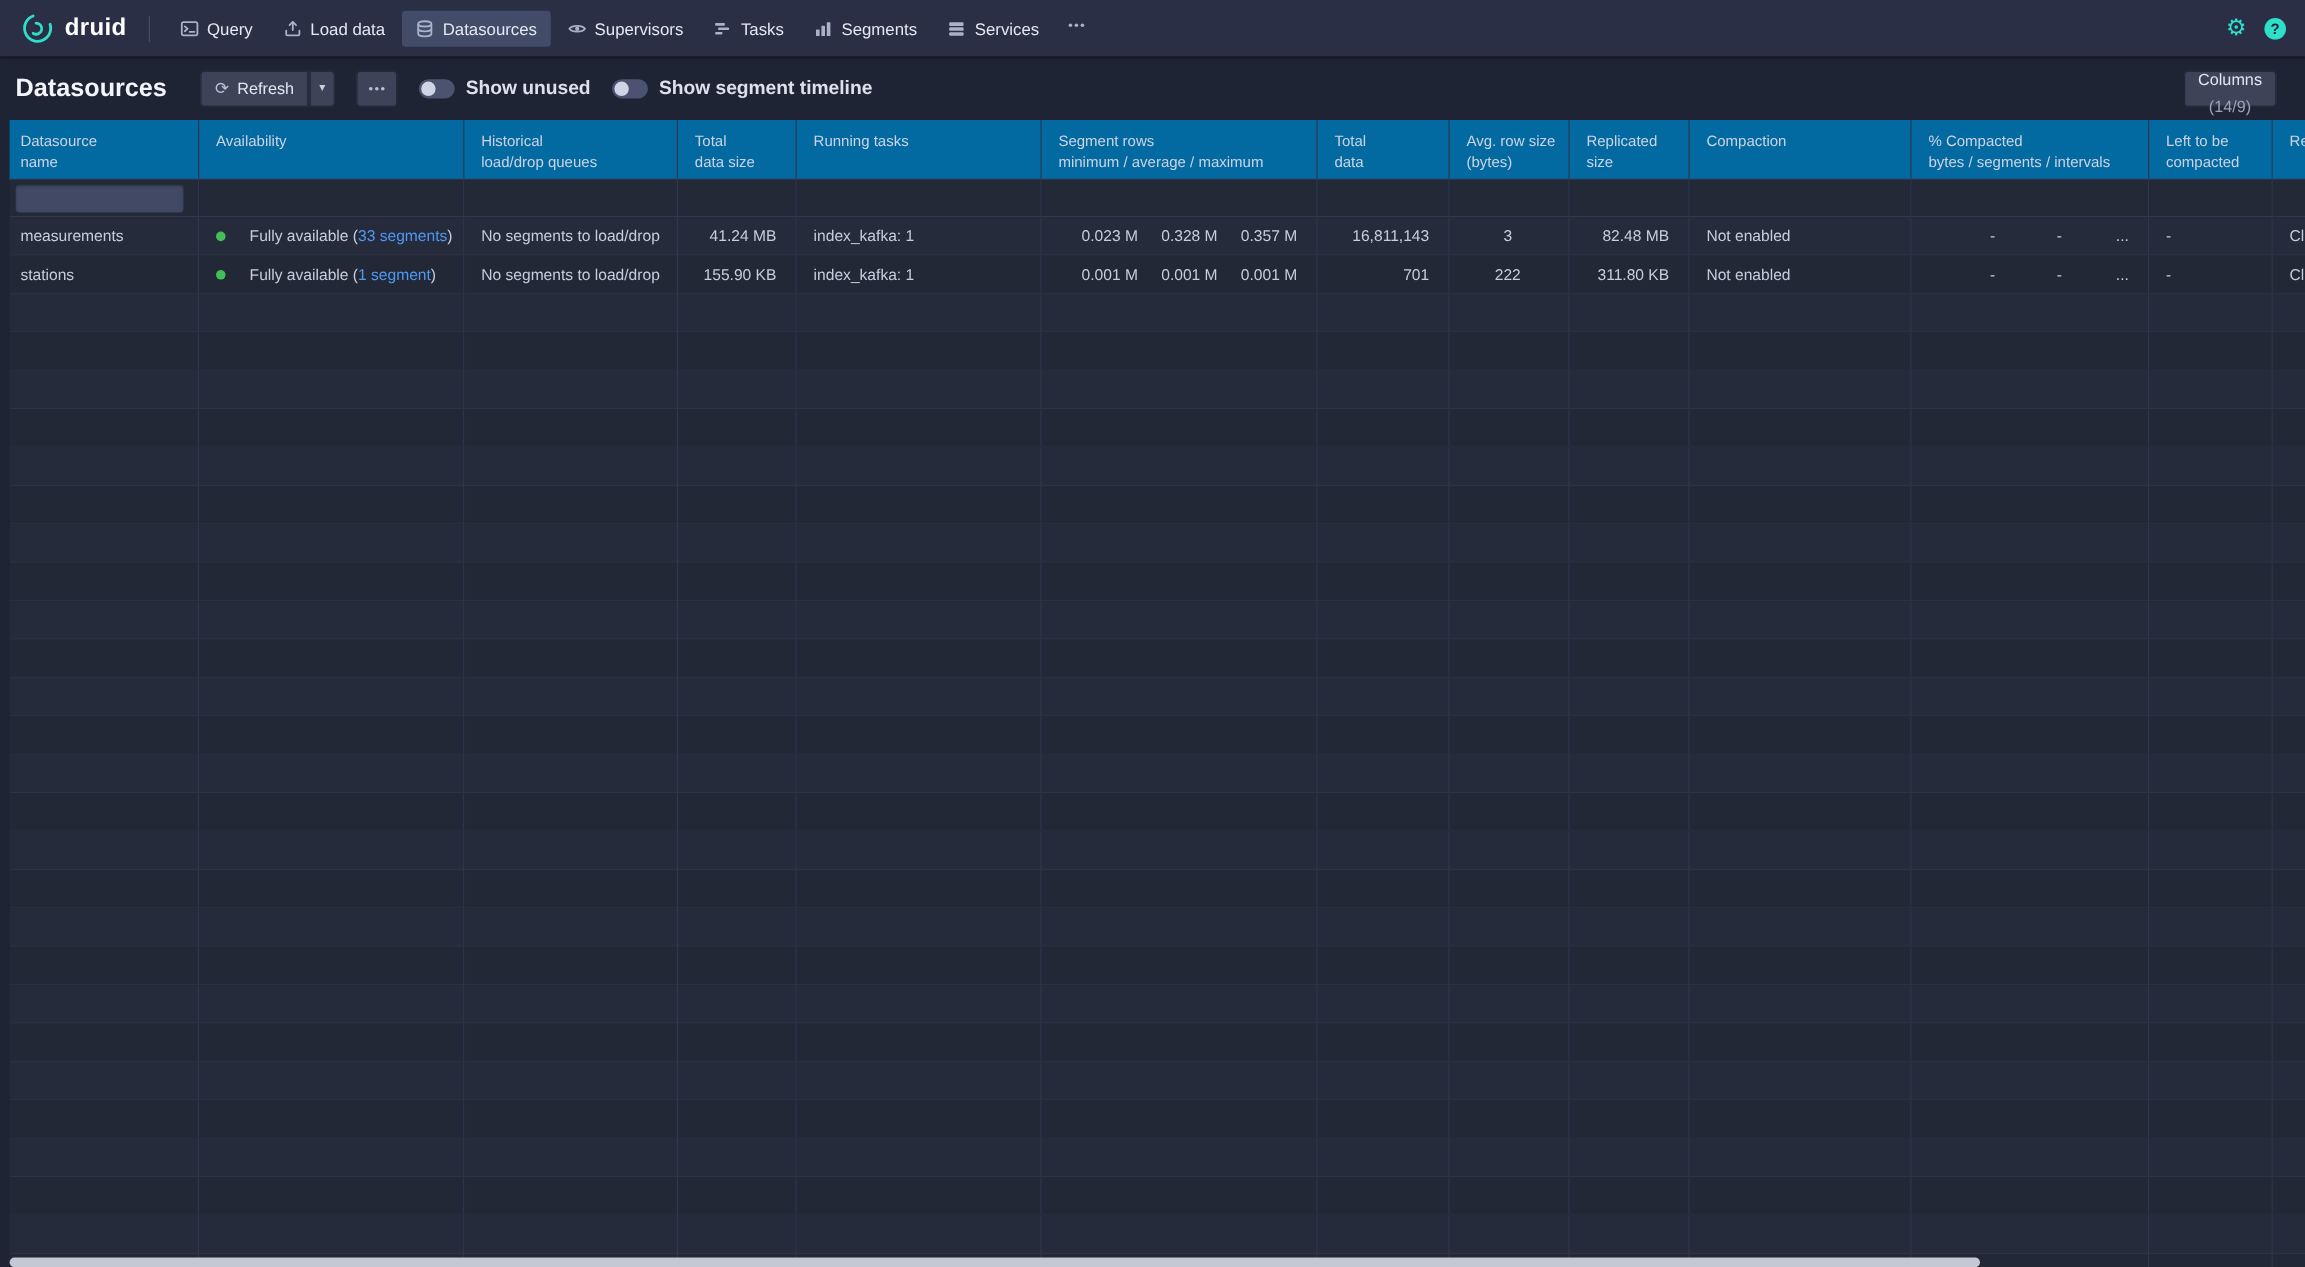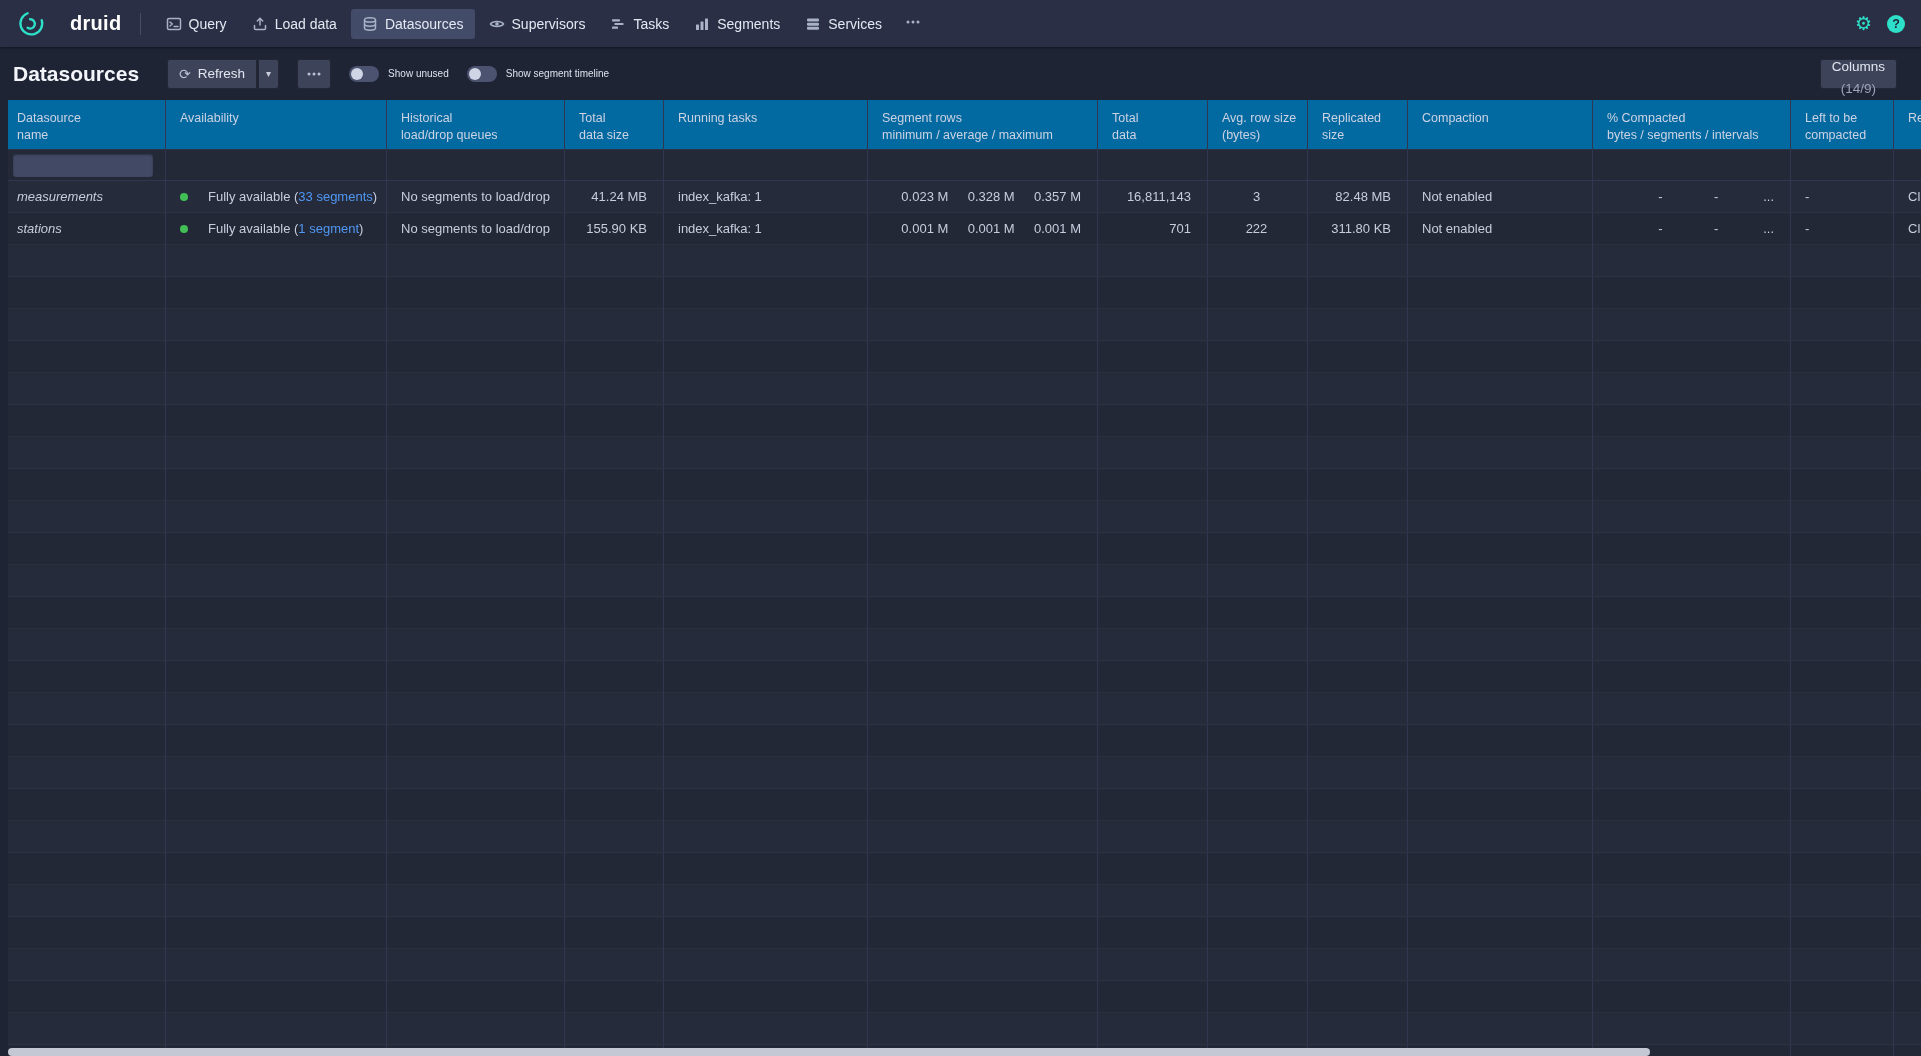--- a/index.html
+++ b/index.html
@@ -10,21 +10,21 @@
     font-family:"Liberation Sans","DejaVu Sans",sans-serif;
     -webkit-font-smoothing:antialiased;
   }
 
   
   .navbar {
     height:47px; background:#2a2f45; display:flex; align-items:center;
     padding:0 16px 0 18px; position:relative; z-index:3;
     box-shadow:0 1px 2px rgba(0,0,0,.45);
   }
-  .logo { display:flex; align-items:center; gap:25px; }
+  .logo { display:flex; align-items:center; gap:9px; }
   .wordmark { color:#ffffff; font-size:20px; font-weight:600; letter-spacing:.3px; }
   .nav-divider { width:1px; height:22px; background:#454c66; margin:0 14px 0 18px; }
   .nav-items { display:flex; align-items:center; gap:3px; }
   .nav-item {
     display:flex; align-items:center; gap:7px; padding:7px 11px;
     border-radius:3px; color:#e4e8f2; font-size:14px; cursor:pointer; white-space:nowrap;
   }
   .nav-item .icn { color:#a9b2c7; display:flex; align-items:center; }
   .nav-item.active { background:#424b68; }
   .nav-more { padding:7px 9px; border-radius:3px; color:#a9b2c7; display:flex; align-items:center; cursor:pointer; }
@@ -47,21 +47,21 @@
   .btn-group { display:flex; }
   .btn-group .main { border-radius:3px 0 0 3px; }
   .btn-group .caret { border-radius:0 3px 3px 0; padding:0 8px; margin-left:1px; }
   .refresh-glyph { font-size:14px; color:#b9c1d4; font-family:"DejaVu Sans",sans-serif; }
   .caret-glyph { font-size:10px; color:#c8cedd; }
   .dots-btn { padding:0 9px; }
   .dots-btn .icn { color:#b9c1d4; display:flex; }
   .toggle { display:flex; align-items:center; gap:9px; cursor:pointer; }
   .switch { width:30px; height:16px; border-radius:9px; background:#4b5370; position:relative; flex:none; }
   .switch .knob { width:12px; height:12px; border-radius:50%; background:#cfd5e4; position:absolute; top:2px; left:2px; }
-  .toggle-label { font-size:10px; color:#dde1ec; }
+  .toggle-label { font-size:16px; color:#dde1ec;font-weight:bold; }
   .columns-btn { margin-left:auto;flex-direction:column; }
   .columns-count { color:#9aa3ba; }
 
   
   .table-viewport { position:absolute; top:100px; left:0; right:0; bottom:0; overflow:hidden; padding-left:8px; }
   table { border-collapse:separate; border-spacing:0; table-layout:fixed; width:2050px; }
   th, td { border-right:1px solid #313750; }
   thead th {
     background:#0369a1; text-align:left; font-weight:400; color:#ccd3e3;
     font-size:12.5px; line-height:16.5px; padding:10px 10px 6px 14px; vertical-align:top;
@@ -71,21 +71,21 @@
   .filter-row td { height:31px; background:#242938; border-bottom:1px solid #313750; padding:0 5px; }
   .filter-input {
     width:140px; height:23px; background:#414964; border:none; border-radius:3px;
     color:#edf0f6; font-size:13px; padding:0 8px; outline:none;
     box-shadow:inset 0 1px 2px rgba(0,0,0,.35); font-family:inherit;
   }
   tbody td {
     height:32px; font-size:13px; color:#c6cddd; padding:0 16px 0 14px;
     border-bottom:1px solid rgba(255,255,255,.04); white-space:nowrap; overflow:hidden;
   }
-  tbody td:first-child { padding-left:9px;font-style:italic; }
+  tbody td:first-child { padding-left:9px; }
   tbody tr:nth-child(odd) td { background:#262b3c; }
   tbody tr:nth-child(even) td { background:#232837; }
   .num { text-align:right; }
   .ctr { text-align:center; }
   .avail { display:flex; align-items:center; gap:20px; }
   .dot { width:8px; height:8px; border-radius:50%; background:#41bf56; flex:none; }
   .link { color:#4f97f2; text-decoration:none; cursor:pointer; }
   .triple { display:flex; }
   .triple span { flex:1; text-align:right; }
 

